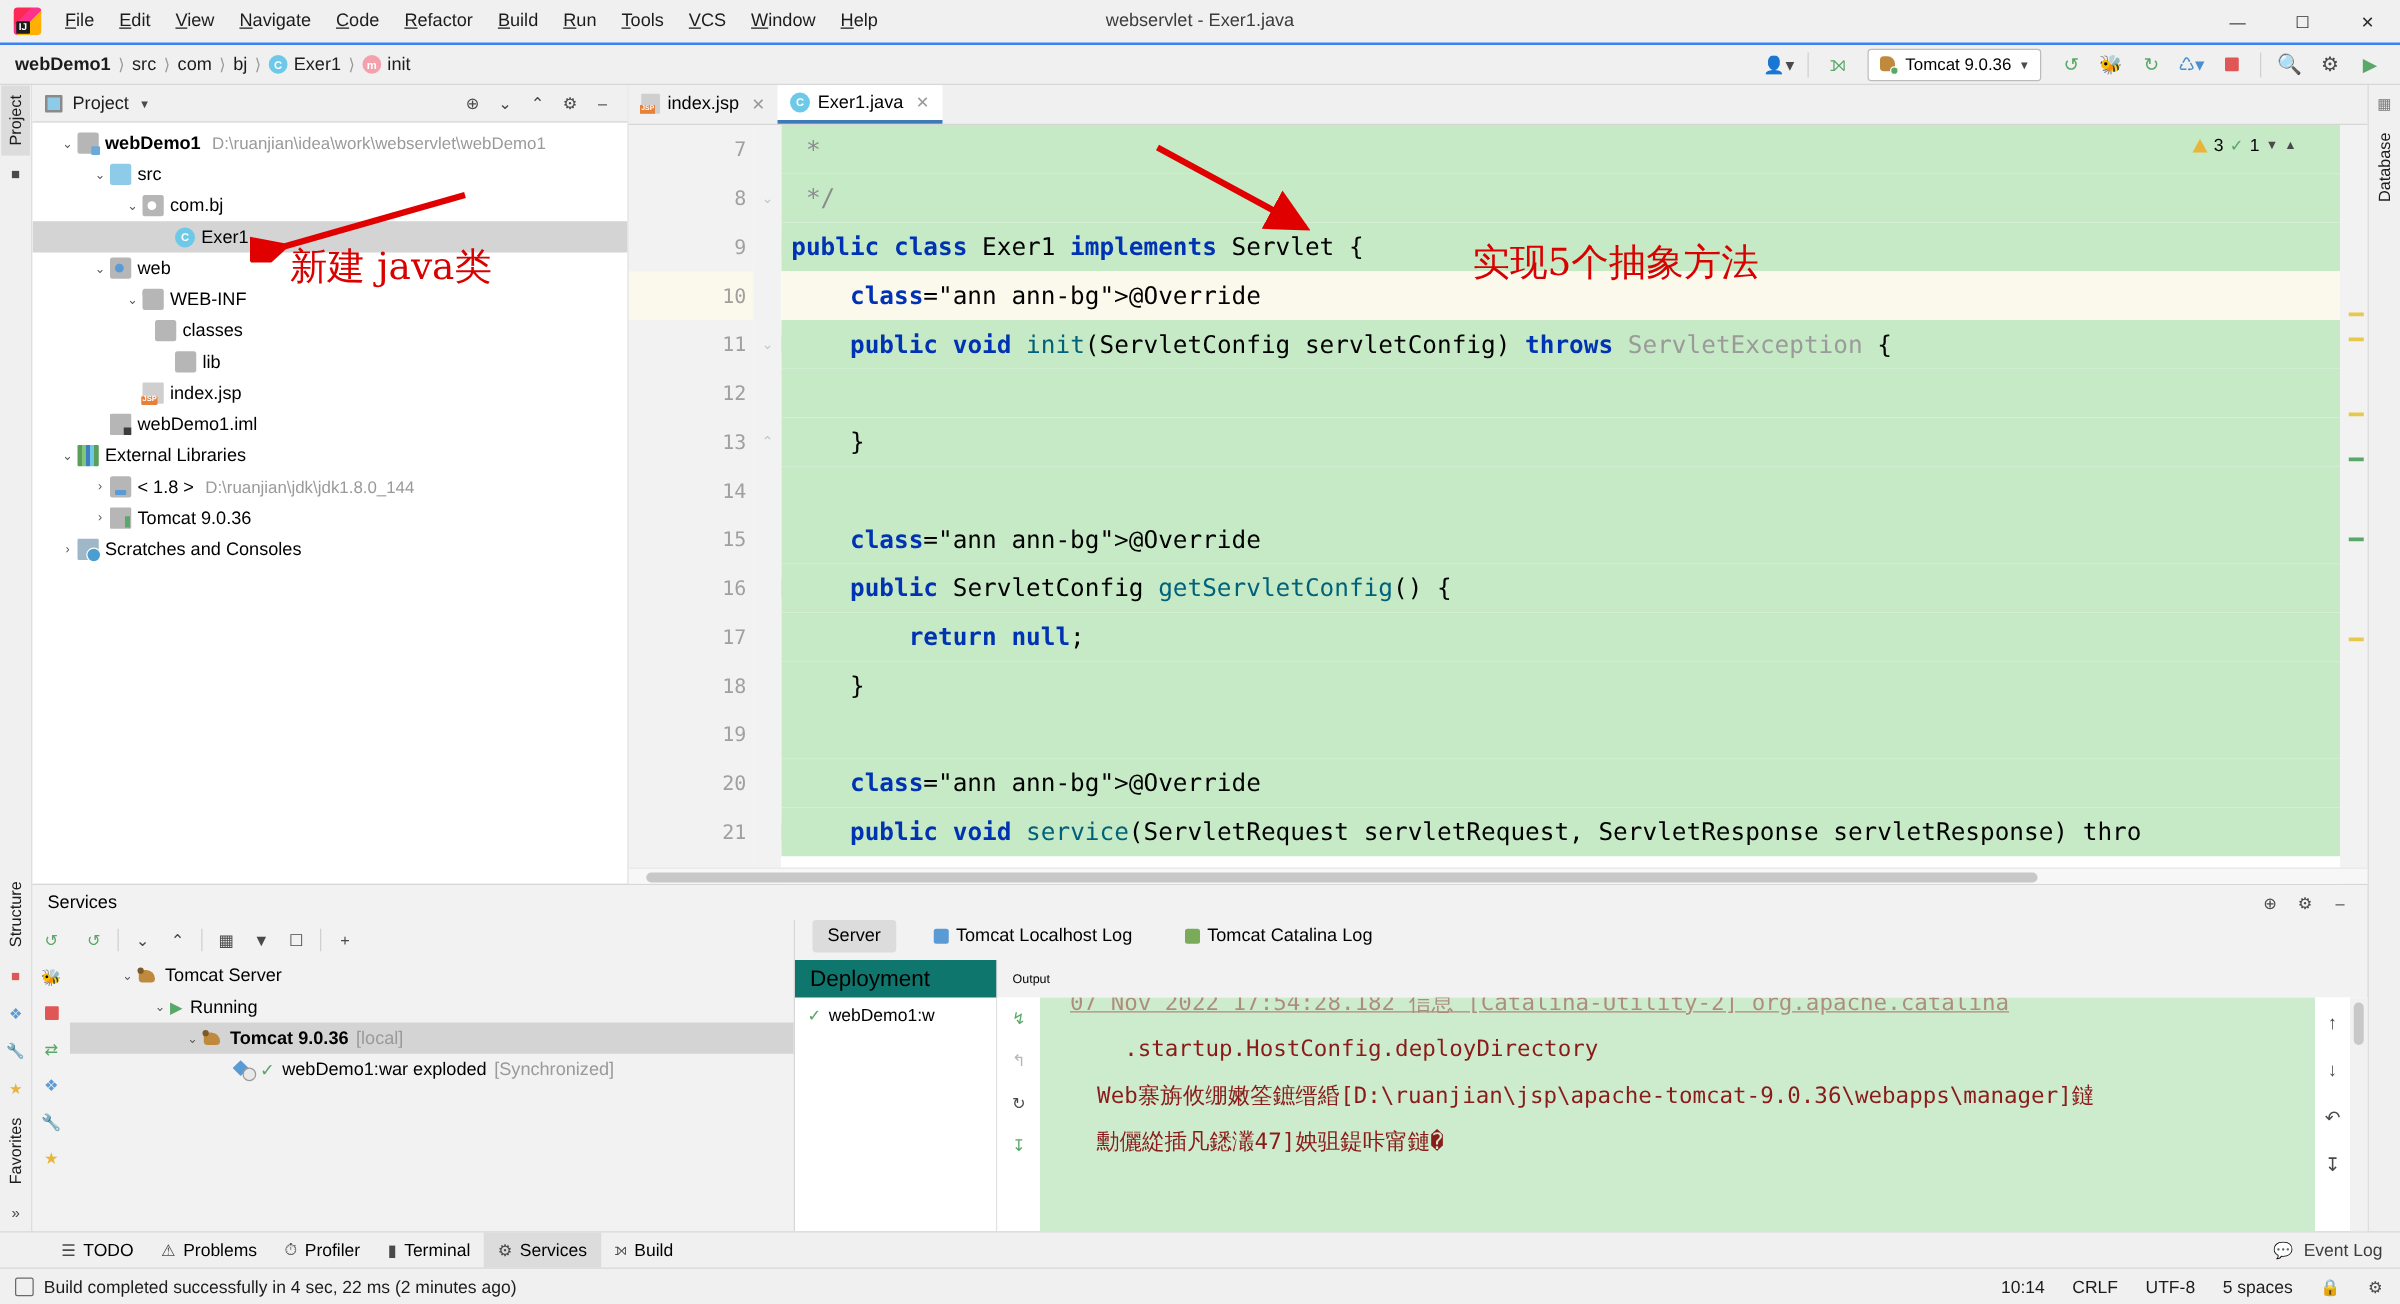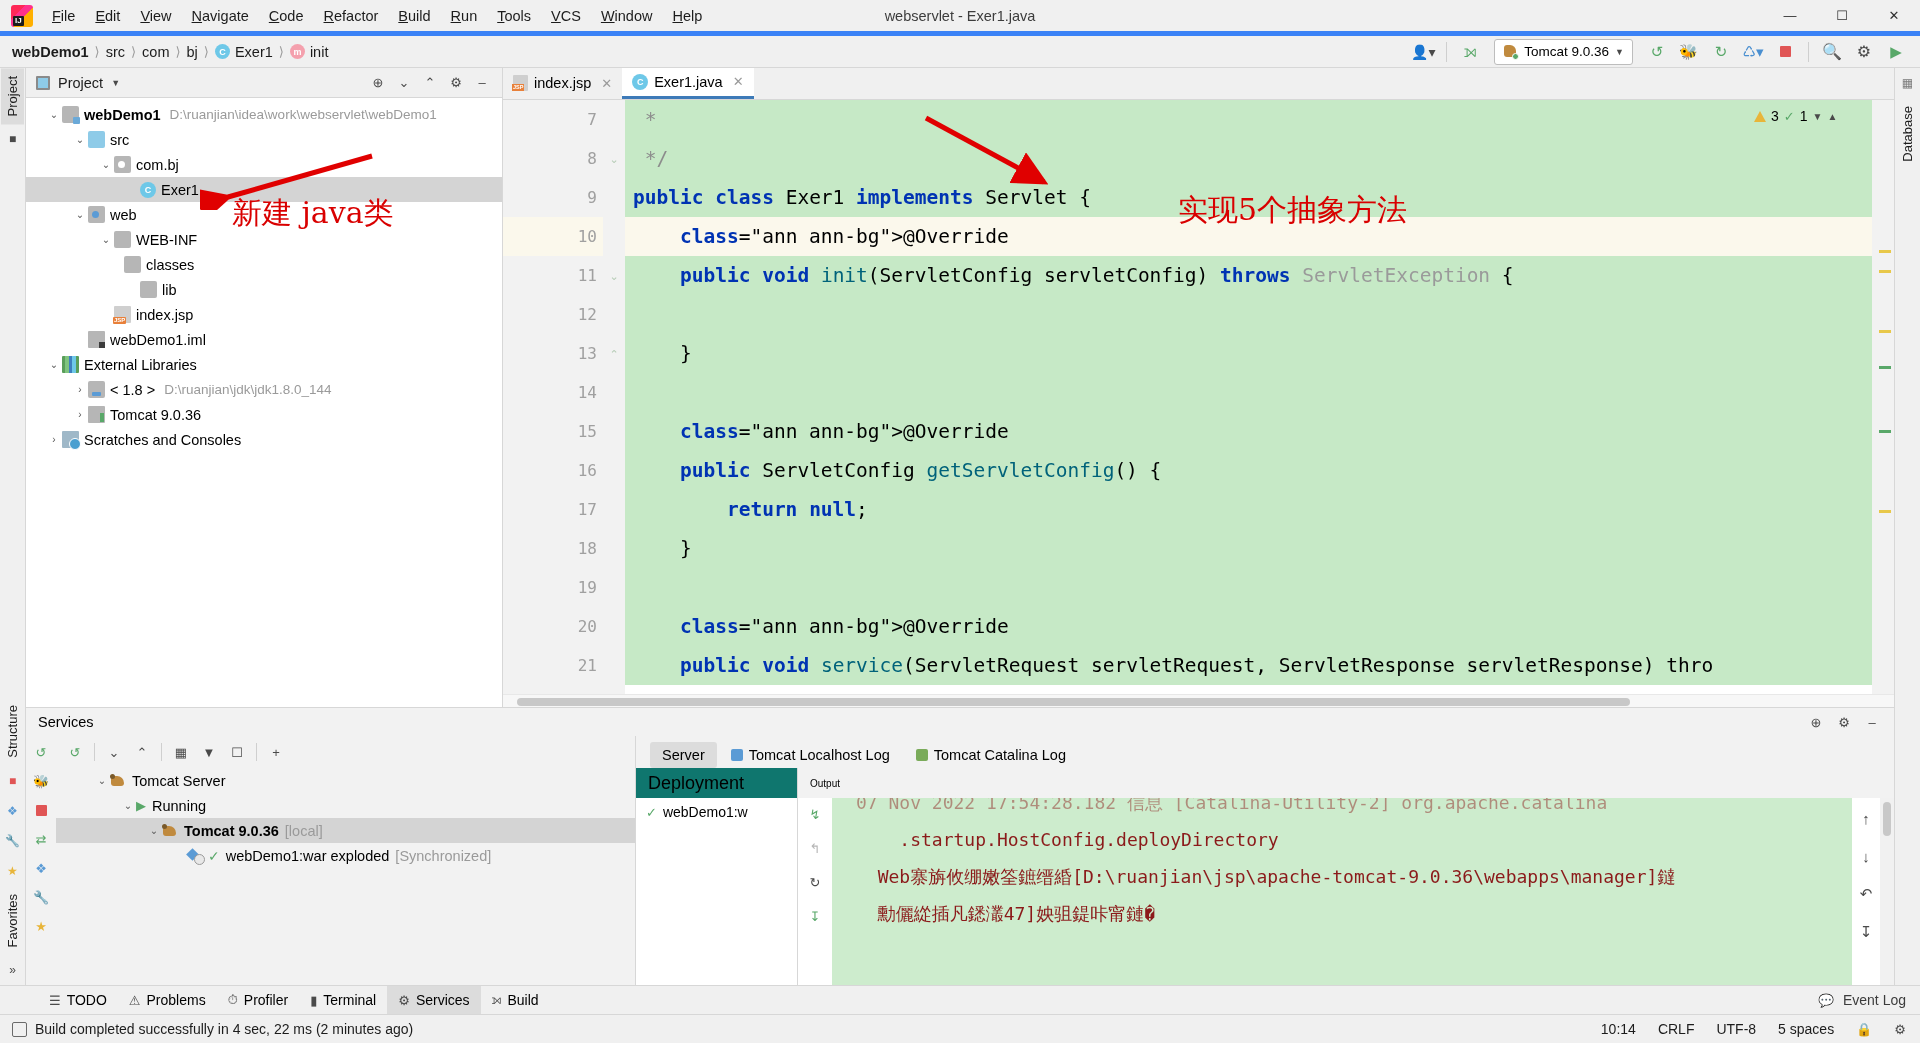--- a/index.html
+++ b/index.html
@@ -9,21 +9,21 @@
     font-size: 14px;
     color:#000;
     background:#f2f2f2;
     -webkit-font-smoothing: antialiased;
   }
   .app { position:relative; width:1920px; height:1043px; display:flex; flex-direction:column; }
 
   
   .titlebar {
     height:36px; background:#f0f0f0; display:flex; align-items:center;
-    border-bottom:5px solid #3b82f6; position:relative; flex:0 0 36px;
+    border-bottom:2px solid #3b82f6; position:relative; flex:0 0 36px;
   }
   .ij-logo {
     width:22px;height:22px;margin-left:11px;margin-right:9px;border-radius:3px;
     background:linear-gradient(135deg,#fe2857 0%,#fe2857 32%,#ff318c 33%,#ff318c 55%,#ffb000 56%,#ffb000 100%);
     position:relative; flex:0 0 22px;
   }
   .ij-logo::after{
     content:"IJ"; position:absolute; left:2px; bottom:1px; font-size:8px; font-weight:bold;
     color:#fff; background:#1c1c1c; padding:1px 2px; border-radius:1px; line-height:8px;
   }
@@ -193,21 +193,21 @@
   .cat-ico{ width:17px;height:14px;flex:0 0 17px;margin-right:5px;position:relative;}
   .cat-ico .b{ position:absolute;left:1px;top:2px;width:13px;height:10px;background:#c08a3e;border-radius:3px 7px 3px 3px;}
   .cat-ico .s{ position:absolute;left:0px;top:0px;width:5px;height:5px;background:#7a5a2a;border-radius:50%;}
   .play-g{ color:#59a869; font-size:13px; margin-right:6px; }
   .war-ico{ width:16px;height:16px;flex:0 0 16px;margin-right:4px;position:relative;}
   .war-ico::before{content:"";position:absolute;left:0;top:2px;width:9px;height:9px;background:#5b9bd5;transform:rotate(45deg);}
   .war-ico::after{content:"";position:absolute;right:-1px;bottom:-1px;width:9px;height:9px;border-radius:50%;background:#e8e8e8;border:1px solid #9a9a9a;}
   .dim{ color:#9a9a9a; }
 
   .svc-right{ flex:1 1 auto; display:flex; flex-direction:column; min-width:0; min-height:0;}
-  .svc-tabs{ height:32px; display:flex; align-items:flex-end; gap:2px; padding-left:14px; flex:0 0 32px;}
+  .svc-tabs{ height:32px; display:flex; align-items:flex-start; gap:18px; padding-left:14px; flex:0 0 32px;}
   .svc-tab{ display:flex; align-items:center; gap:6px; padding:0 12px; height:26px; font-size:14.5px; cursor:default; border-radius:3px;}
   .svc-tab.active{ background:#dcdcdc; }
   .sq-b{ width:12px;height:12px;background:#5b9bd5;border-radius:2px;}
   .sq-g{ width:12px;height:12px;background:#7aab5a;border-radius:2px;}
   .svc-panes{ display:flex; flex:1 1 auto; min-height:0;}
   .dep-col{ width:162px;flex:0 0 162px; display:flex; flex-direction:column; background:#fff; border-right:1px solid #d7d7d7;}
   .dep-head{ height:30px; display:flex; align-items:center; padding-left:12px; font-size:18px; background:#0f766e; flex:0 0 30px;}
   .dep-row{ display:flex; align-items:center; gap:6px; padding:6px 0 0 10px; font-size:14px;}
   .out-col{ flex:1 1 auto; display:flex; flex-direction:column; min-width:0;}
   .out-head{ height:30px; display:flex; align-items:center; padding-left:12px; font-size:10px; background:#f2f2f2; flex:0 0 30px;}
@@ -610,21 +610,21 @@
               </div>
               <div class="out-col">
                 <div class="out-head">Output</div>
                 <div class="out-body">
                   <div class="out-tb">
                     <div class="svc-tb-ico" style="color:#59a869;">↯</div>
                     <div class="svc-tb-ico" style="color:#b6b6b6;">↰</div>
                     <div class="svc-tb-ico">↻</div>
                     <div class="svc-tb-ico" style="color:#59a869;">↧</div>
                   </div>
-                  <div class="out-text" id="output-text"><div style="opacity: 0.45; margin-top: -14px;">07 Nov 2022 17:54:28.182 信息 [Catalina-Utility-2] org.apache.catalina</div><div>    .startup.HostConfig.deployDirectory</div><div>  Web寨旃攸绷嫩筌鏣缙緍[D:\ruanjian\jsp\apache-tomcat-9.0.36\webapps\manager]鐽</div><div>  勳儷緃插凡鏭灇47]姎驵鍉咔甯鏈�</div></div>
+                  <div class="out-text" id="output-text"><div style="opacity: 0.45; margin-top: -14px; text-decoration: underline;">07 Nov 2022 17:54:28.182 信息 [Catalina-Utility-2] org.apache.catalina</div><div>    .startup.HostConfig.deployDirectory</div><div>  Web寨旃攸绷嫩筌鏣缙緍[D:\ruanjian\jsp\apache-tomcat-9.0.36\webapps\manager]鐽</div><div>  勳儷緃插凡鏭灇47]姎驵鍉咔甯鏈�</div></div>
                   <div class="out-tb" style="width:28px;flex:0 0 28px;gap:18px;padding-top:10px;">
                     <div class="svc-tb-ico up-ar">↑</div>
                     <div class="svc-tb-ico up-ar">↓</div>
                     <div class="svc-tb-ico up-ar">↶</div>
                     <div class="svc-tb-ico up-ar">↧</div>
                   </div>
                   <div class="out-vs">
                       <div class="th"></div>
                     </div>
                 </div>

